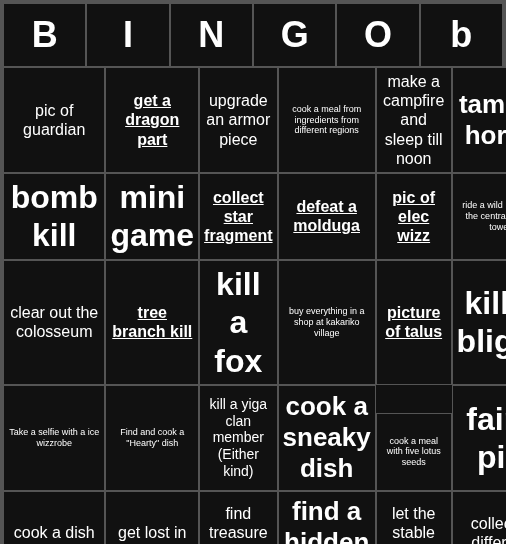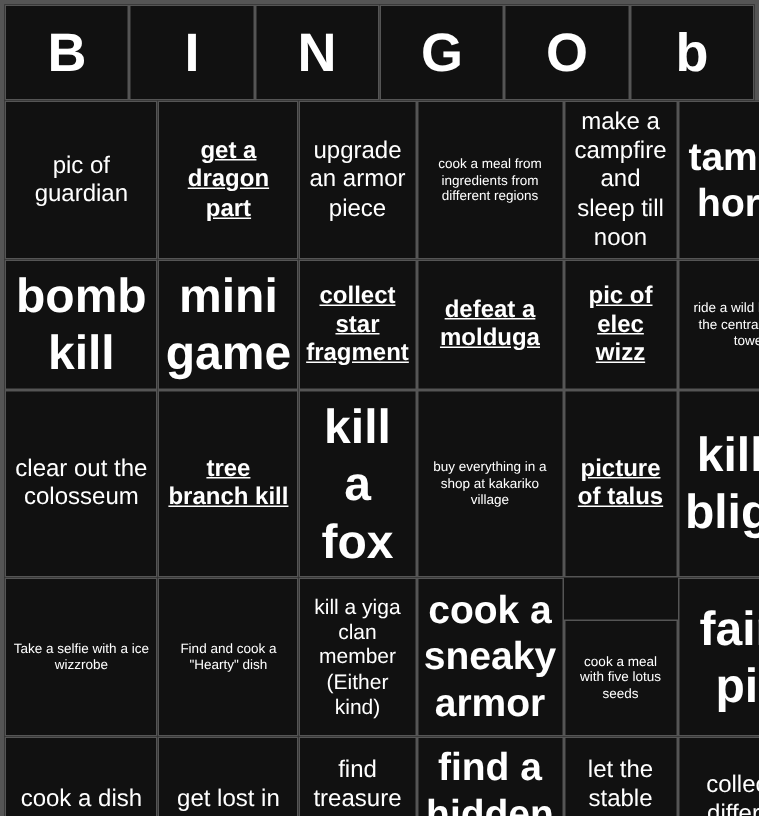--- a/index.html
+++ b/index.html
@@ -88,21 +88,21 @@
       <div class="cell" style="font-size: 9px;">ride a wild horse to the central hyrule tower</div>
       <div class="cell">clear out the colosseum</div>
       <div class="cell large">tree branch kill</div>
       <div class="cell xxlarge">kill a fox</div>
       <div class="cell" style="font-size: 9px;">buy everything in a shop at kakariko village</div>
       <div class="cell large">picture of talus</div>
       <div class="cell xxlarge">kill a blight</div>
       <div class="cell" style="font-size: 9px;">Take a selfie with a ice wizzrobe</div>
       <div class="cell" style="font-size: 9px;">Find and cook a "Hearty" dish</div>
       <div class="cell" style="font-size: 14px;">kill a yiga clan member (Either kind)</div>
-      <div class="cell xlarge">cook a sneaky armor</div>
+      <div class="cell xlarge">cook a sneaky dish</div>
       <div class="cell" style="font-size: 9px; margin-top: 28px;">cook a meal with five lotus seeds</div>
       <div class="cell xxlarge">fairy pic</div>
       <div class="cell">cook a dish with volfruit</div>
       <div class="cell">get lost in lost woods</div>
       <div class="cell">find treasure in hyrule castle</div>
       <div class="cell xlarge">find a hidden chest</div>
       <div class="cell">let the stable dog find a chest</div>
       <div class="cell">collect 3 different kinds of fish</div>
       <div class="cell xlarge">collect a mineral</div>
       <div class="cell xxlarge">deer</div>

